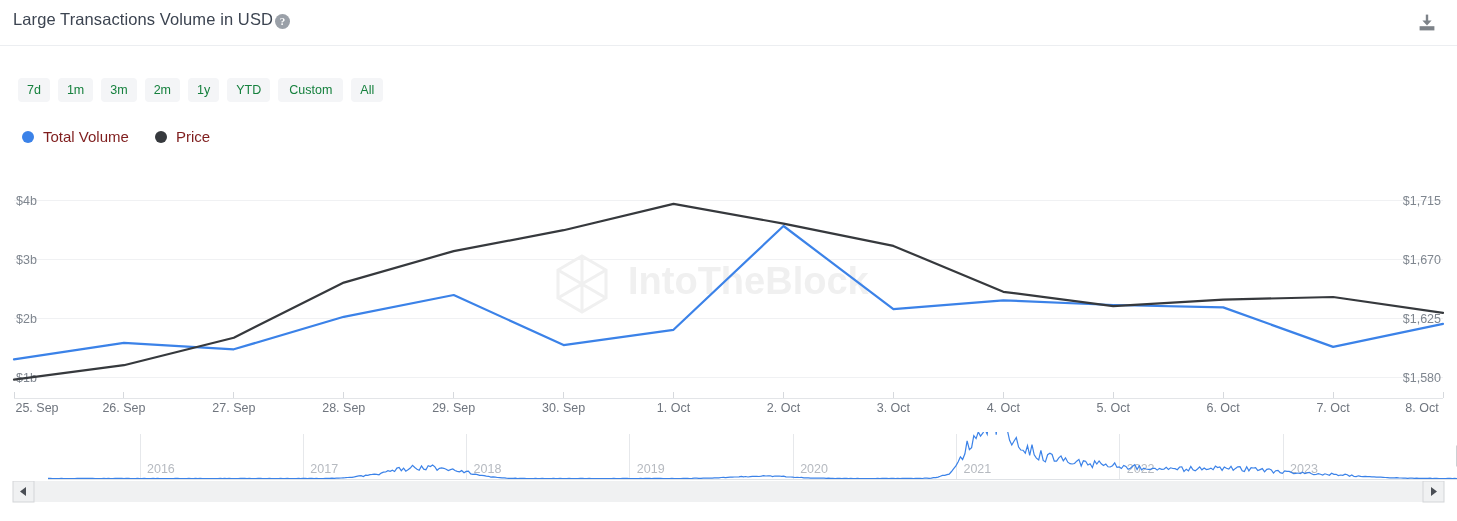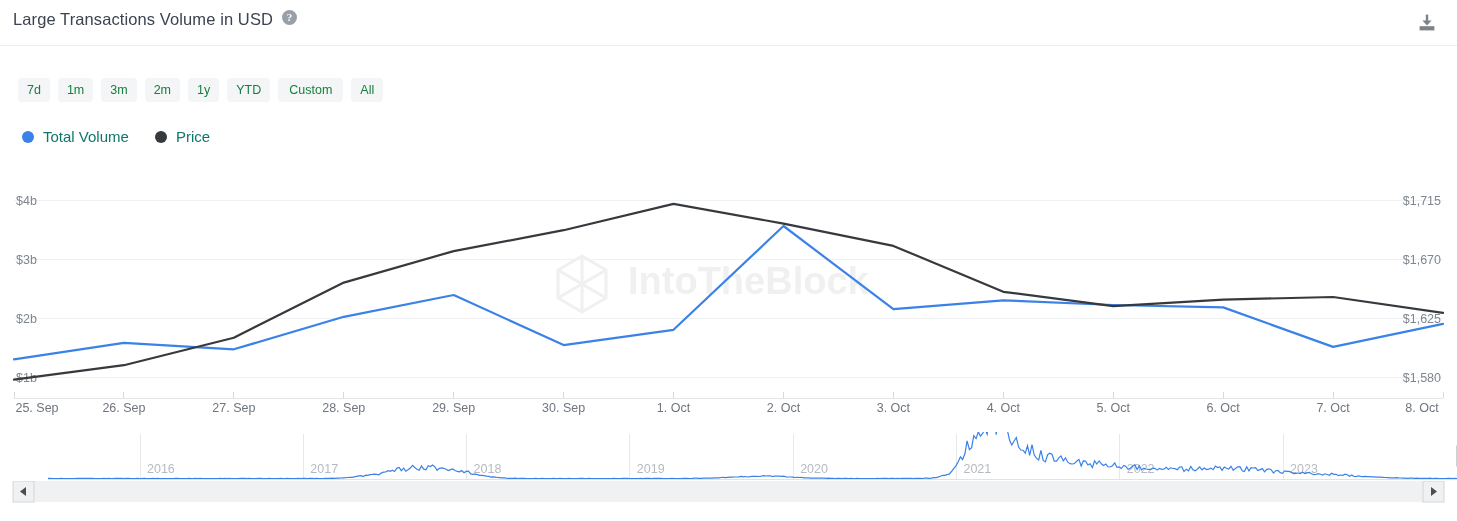--- a/index.html
+++ b/index.html
@@ -10,21 +10,21 @@
     color: #3d4451;
     overflow: hidden;
   }
   .widget { position: relative; width: 1457px; height: 521px; background:#fff; }
 
   
   .header {
     position: absolute; left: 0; top: 0; width: 1457px; height: 46px;
     border-bottom: 1px solid #eceef1;
   }
-  .title-row { position: absolute; left: 13px; top: 10px; display: flex; align-items: flex-start; gap: 9px; }
+  .title-row { position: absolute; left: 13px; top: 10px; display: flex; align-items: flex-end; gap: 2px; }
   .title { font-size: 16.5px; color: #3c4451; letter-spacing: .1px; white-space: nowrap; }
   .help-icon {
     width: 15px; height: 15px; border-radius: 50%; background: #9aa0a8; color: #fff;
     font-size: 11px; font-weight: bold; line-height: 15px; text-align: center;
     display: inline-block; cursor: pointer; font-family: "Liberation Serif", serif;
   }
   .download-btn {
     position: absolute; right: 17px; top: 10px; width: 26px; height: 26px;
     cursor: pointer; display:flex; align-items:center; justify-content:center;
   }
@@ -36,21 +36,21 @@
     font-family: "Liberation Sans", sans-serif;
     font-size: 12.5px; color: #15803d; padding: 5px 9px; cursor: pointer;
     min-width: 30px; text-align: center; line-height: 14px;
   }
   .range-btn.wide { padding: 5px 11px; text-align: right; }
 
   
   .legend { position: absolute; left: 22px; top: 128px; display: flex; align-items: center; gap: 26px; }
   .legend-item { display: flex; align-items: center; gap: 9px; cursor: pointer; }
   .legend-dot { width: 12px; height: 12px; border-radius: 50%; display:inline-block; }
-  .legend-label { font-size: 15px; color: #0f766e; }
+  .legend-label { font-size: 15px; color: #7f1d1d; }
 
   
   .plot { position: absolute; left: 0; top: 170px; width: 1457px; height: 250px; }
   .plot svg { display: block; }
   .axis-label { font-size: 12.5px; fill: #7f868f; font-family: "Liberation Sans", sans-serif; }
   .axis-label.right { text-anchor: end; }
   .gridline { stroke: #f0f1f3; stroke-width: 1; shape-rendering: crispEdges; }
   .axisline { stroke: #e3e5e8; stroke-width: 1; shape-rendering: crispEdges; }
   .tick { stroke: #d6d9dd; stroke-width: 1; shape-rendering: crispEdges; }
   .xlabel { font-size: 12.5px; fill: #6f757e; text-anchor: middle; font-family: "Liberation Sans", sans-serif; }

